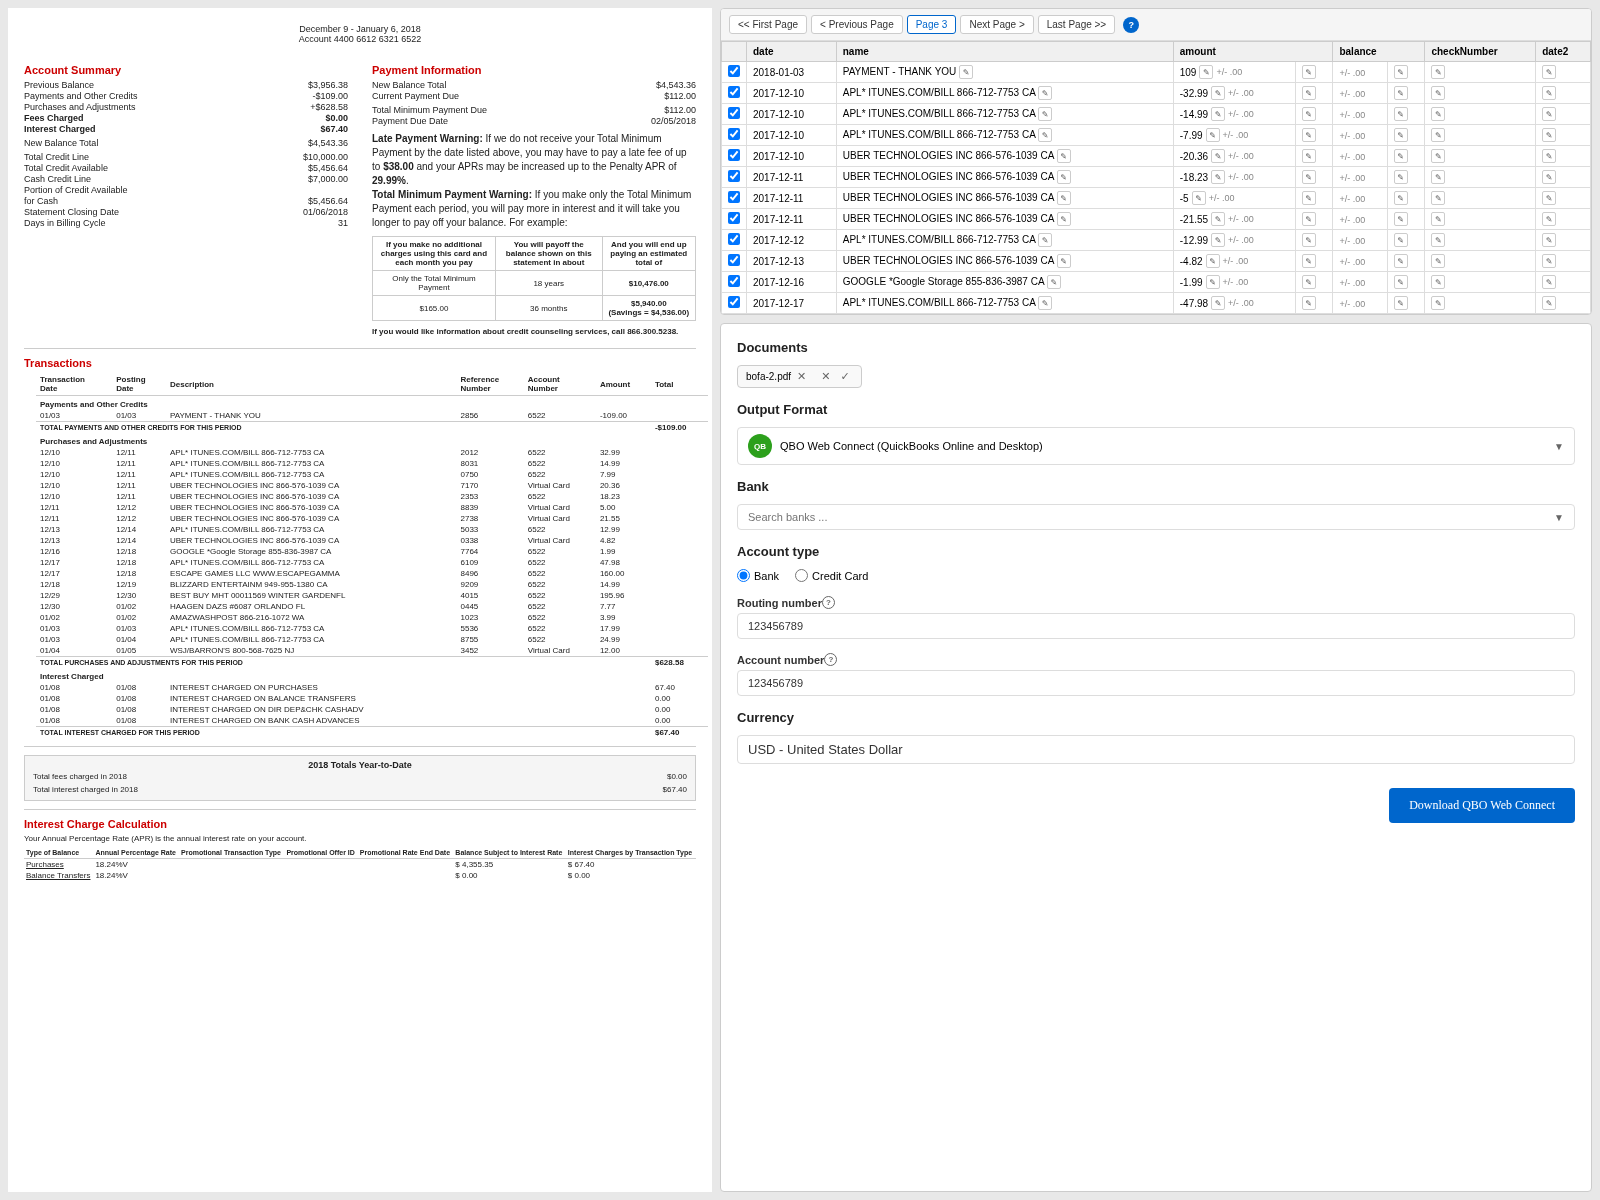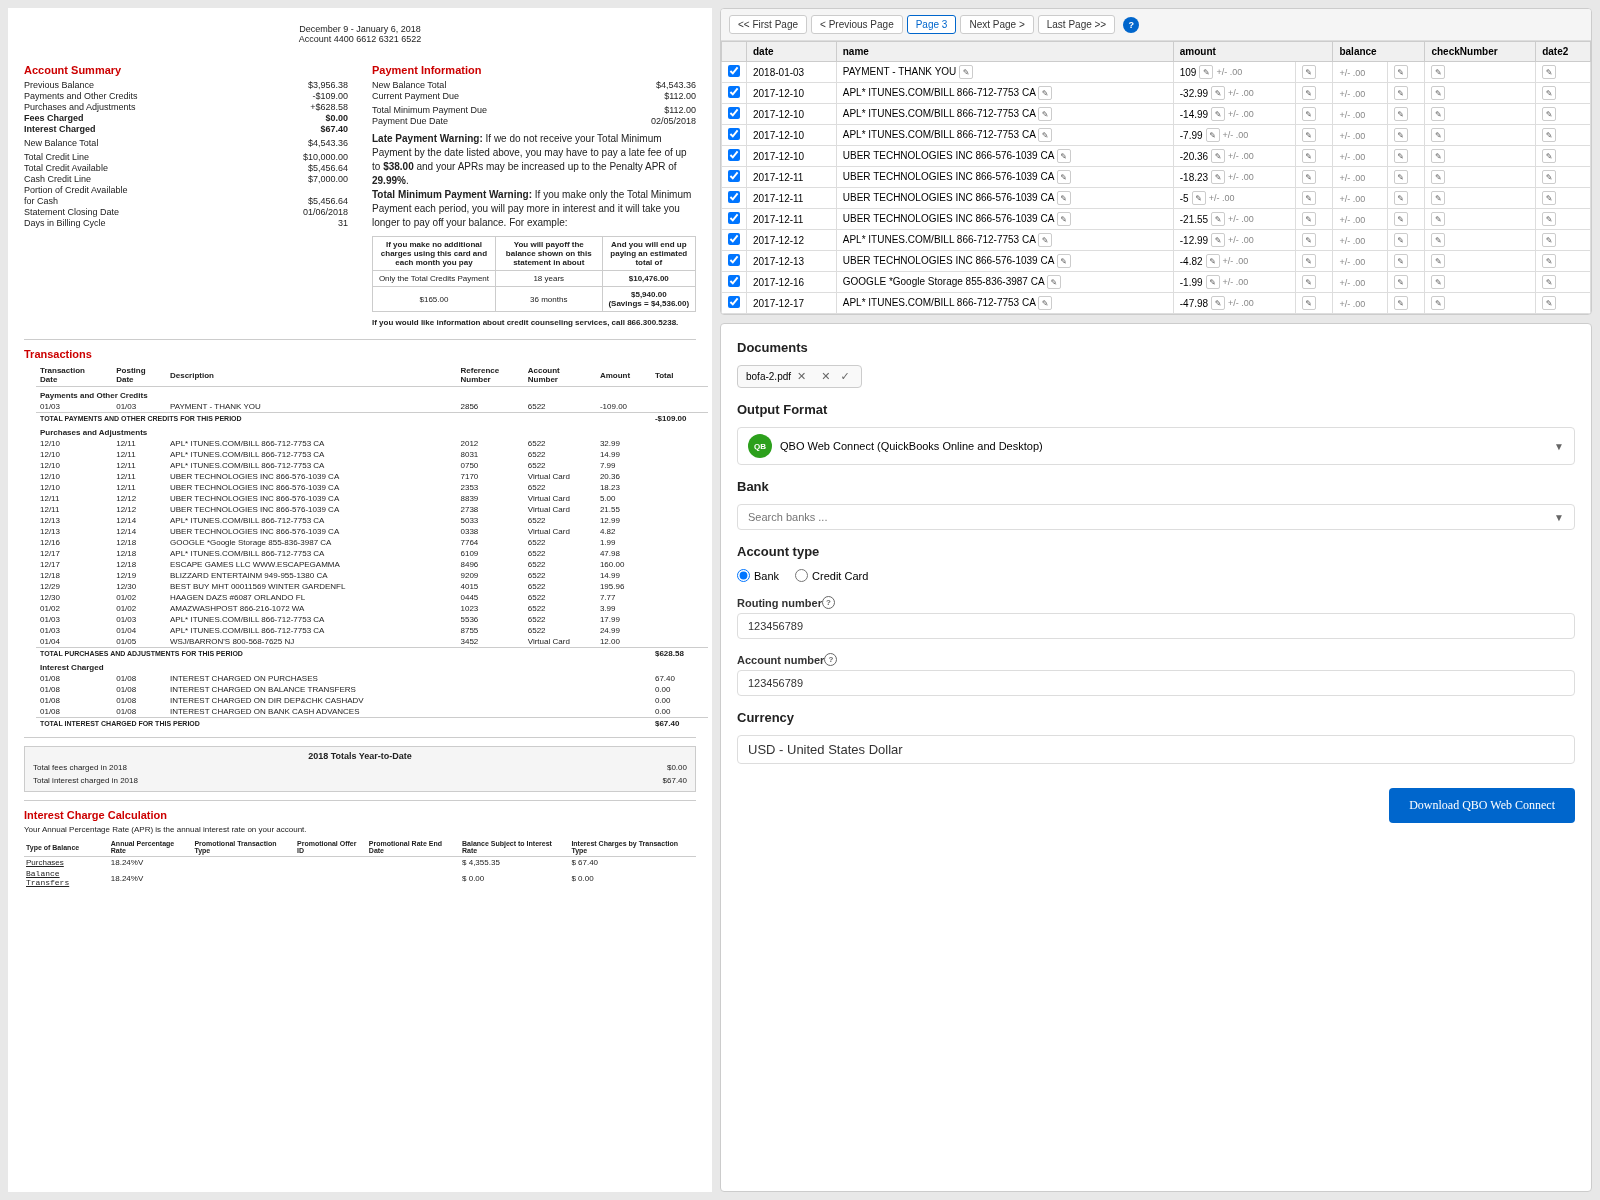--- a/index.html
+++ b/index.html
@@ -376,21 +376,21 @@
       <table class="warning-table">
         <thead>
           <tr>
             <th>If you make no additional charges using this card and each month you pay</th>
             <th>You will payoff the balance shown on this statement in about</th>
             <th>And you will end up paying an estimated total of</th>
           </tr>
         </thead>
         <tbody>
           <tr>
-            <td>Only the Total Credits Payment</td>
+            <td>Only the Total Minimum Payment</td>
             <td>18 years</td>
             <td class="highlight">$10,476.00</td>
           </tr>
           <tr>
             <td>$165.00</td>
             <td>36 months</td>
             <td class="highlight">$5,940.00<br>(Savings = $4,536.00)</td>
           </tr>
         </tbody>
       </table>
@@ -701,21 +701,21 @@
         <tr>
           <td style="text-decoration:underline;">Purchases</td>
           <td>18.24%V</td>
             <td></td>
             <td></td>
             <td></td>
           <td>$ 4,355.35</td>
             <td>$ 67.40</td>
         </tr>
         <tr>
-          <td style="text-decoration:underline;font-family:Liberation Mono, monospace;">Balance Transfers</td>
+          <td style="text-decoration:underline;">Balance Transfers</td>
           <td>18.24%V</td>
             <td></td>
             <td></td>
             <td></td>
           <td>$ 0.00</td>
             <td>$ 0.00</td>
         </tr>
       </tbody>
     </table>
   </div>

